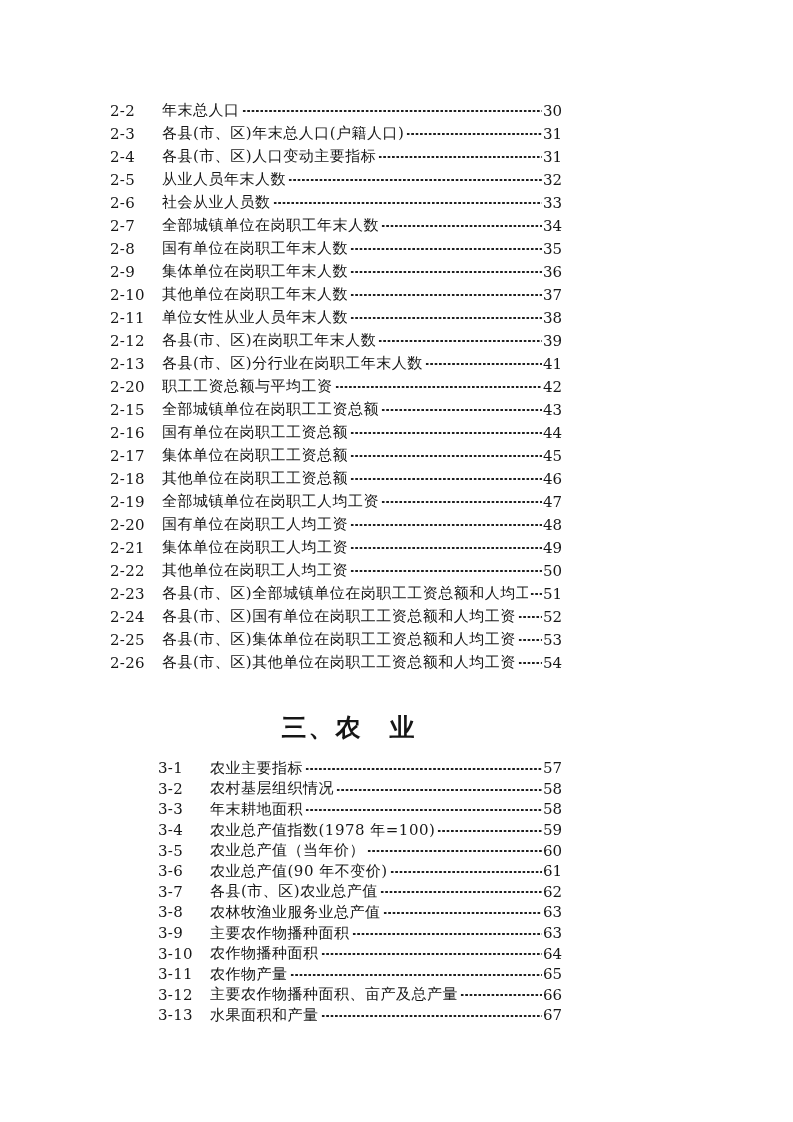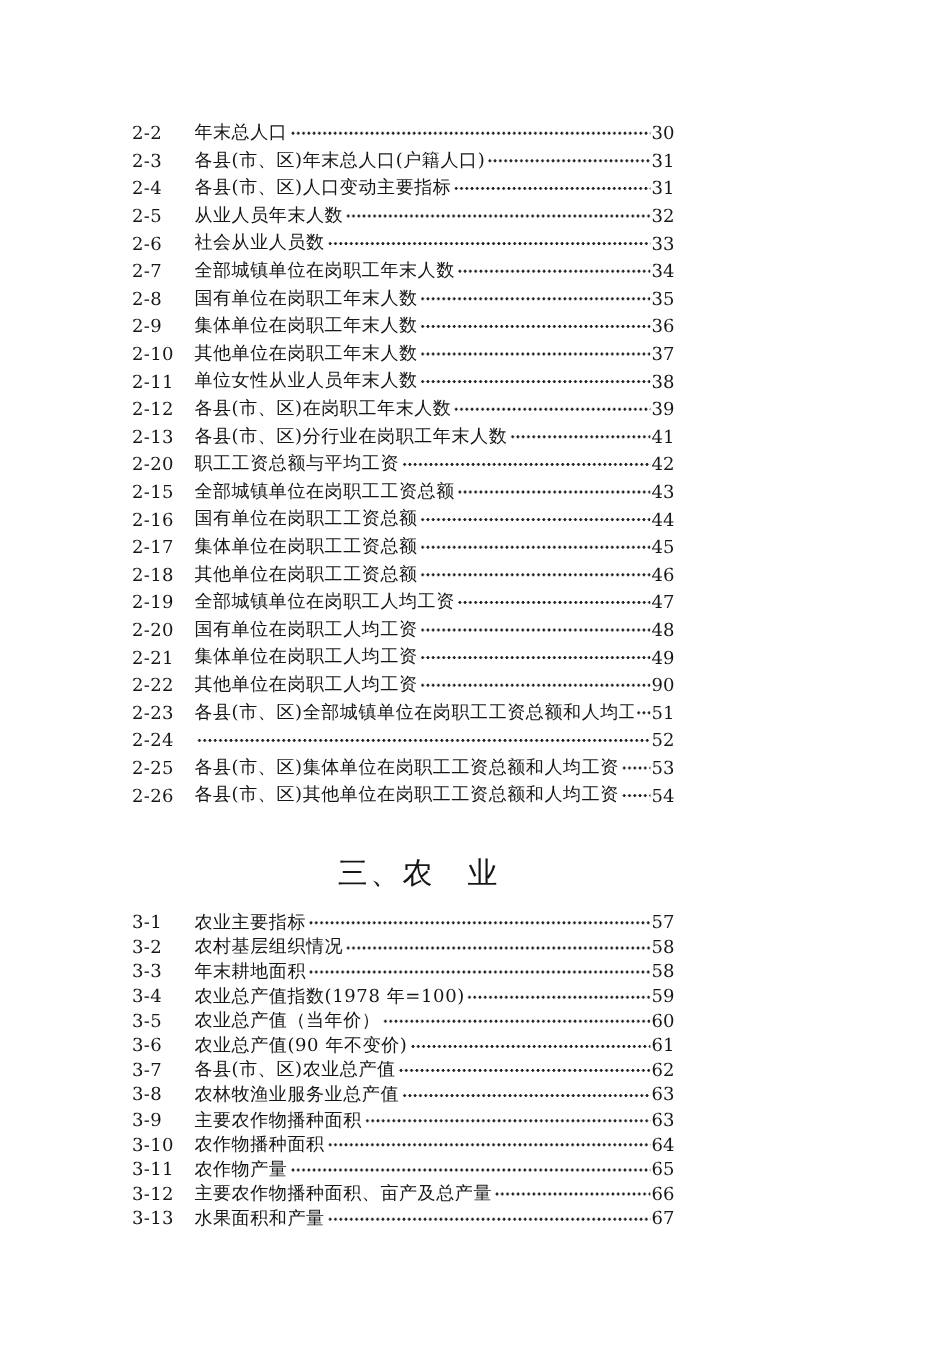--- a/index.html
+++ b/index.html
@@ -25,21 +25,21 @@
   }
   .toc-list { width: 100%; }
   .toc-row {
     display: flex;
     align-items: center;
     font-size: 15px;
     letter-spacing: 0.5px;
     white-space: nowrap;
   }
   .toc-list.chapter2 .toc-row { height: 23px; }
-  .toc-list.chapter3 .toc-row { height: 20.6px; }
+  .toc-list.chapter3 .toc-row { height: 20.6px; margin-left: 48px; }
   .entry-no {
     flex: 0 0 52px;
     letter-spacing: 0.3px;
   }
   .entry-title {
     flex: 0 1 auto;
     overflow: hidden;
   }
   .dot-leader {
     flex: 1 1 12px;
@@ -58,21 +58,21 @@
     letter-spacing: 0;
   }
   .chapter-heading {
     margin-top: 39px;
     margin-bottom: 15px;
     height: 30px;
     line-height: 30px;
     text-align: center;
     text-indent: 26px;
     font-size: 25px;
-    font-weight: normal;
+    font-weight: bold;
     letter-spacing: 2px;
   }
 </style>
 </head>
 <body>
 
 <div class="toc-page">
   <div class="toc-column">
 
     <div class="toc-list chapter2">
@@ -214,32 +214,33 @@
           <span class="entry-no">2-21</span>
           <span class="entry-title">集体单位在岗职工人均工资</span>
           <span class="dot-leader"></span>
           <span class="entry-page">49</span>
         </div>
 
         <div class="toc-row">
           <span class="entry-no">2-22</span>
           <span class="entry-title">其他单位在岗职工人均工资</span>
           <span class="dot-leader"></span>
-          <span class="entry-page">90</span>
+          <span class="entry-page">50</span>
         </div>
 
         <div class="toc-row">
           <span class="entry-no">2-23</span>
           <span class="entry-title">各县(市、区)全部城镇单位在岗职工工资总额和人均工资</span>
           <span class="dot-leader"></span>
           <span class="entry-page">51</span>
         </div>
 
         <div class="toc-row">
           <span class="entry-no">2-24</span>
+          <span class="entry-title">各县(市、区)国有单位在岗职工工资总额和人均工资</span>
           <span class="dot-leader"></span>
           <span class="entry-page">52</span>
         </div>
 
         <div class="toc-row">
           <span class="entry-no">2-25</span>
           <span class="entry-title">各县(市、区)集体单位在岗职工工资总额和人均工资</span>
           <span class="dot-leader"></span>
           <span class="entry-page">53</span>
         </div>

